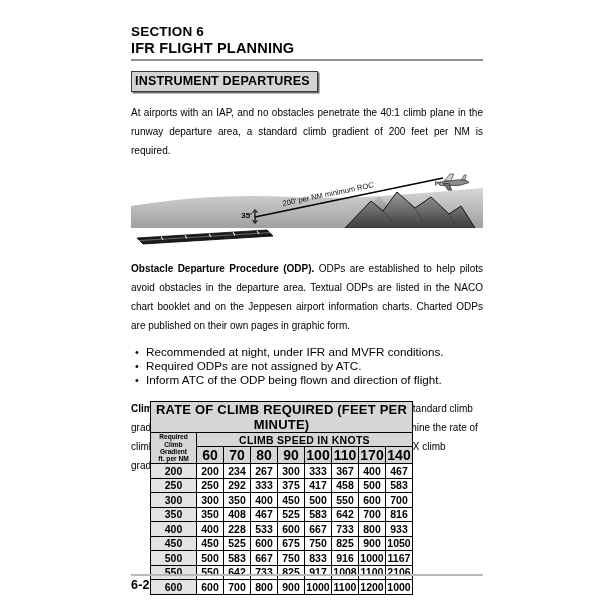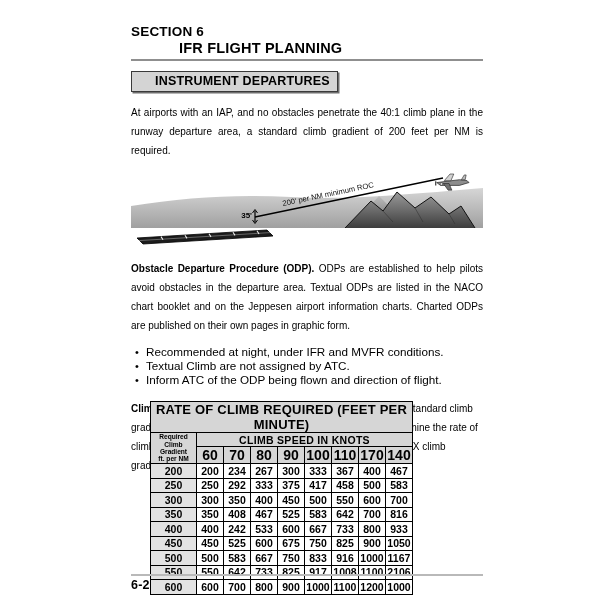--- a/index.html
+++ b/index.html
@@ -35,34 +35,33 @@
     font-weight: bold;
     letter-spacing: 0.2px;
     line-height: 15px;
   }
   .section-title {
     font-size: 14.5px;
     font-weight: bold;
     letter-spacing: 0.2px;
     line-height: 17px;
     margin-top: 1px;
-    margin-left: 48px;
   }
   .head-rule {
     margin-top: 2px;
     height: 2px;
     background: #8f8f8f;
     width: 352px;
   }
 
   
   .boxed-head {
     display: inline-block;
     margin-top: 10px;
-    padding: 2px 7px 3px 23px;
+    padding: 2px 7px 3px 3px;
     background: #d4d4d4;
     border: 1.5px solid #3a3a3a;
     box-shadow: 1.5px 1.5px 0 #6e6e6e;
     font-size: 12.5px;
     font-weight: bold;
     letter-spacing: 0.2px;
   }
 
   
   .para {
@@ -249,21 +248,21 @@
           <circle cx="11" cy="10.5" r="1.4" fill="#e9e9e9" stroke="#1a1a1a" stroke-width="0.5"></circle>
           <path d="M5,7.5 L5,12" stroke="#1a1a1a" stroke-width="1.1"></path>
         </g>
       </svg>
     </div>
 
     <p class="para"><b>Obstacle Departure Procedure (ODP).</b><span> ODPs are established to help pilots avoid obstacles in the departure area. Textual ODPs are listed in the NACO chart booklet and on the Jeppesen airport information charts. Charted ODPs are published on their own pages in graphic form.</span></p>
 
     <ul class="bullets">
       <li>Recommended at night, under IFR and MVFR conditions.</li>
-      <li>Textual Climb are not assigned by ATC.</li>
+      <li>Required ODPs are not assigned by ATC.</li>
       <li>Inform ATC of the ODP being flown and direction of flight.</li>
     </ul>
 
     <p class="para nofill"><b>Climb Gradients.</b><span> Some </span><b>ODPs</b><span> and </span><b>SIDs</b><span> require greater than standard climb gradients to specified altitudes. Use the following table to determine the rate of climb required depending on the ground speed. [(Groundspeed X climb gradient required) ÷ 60]</span></p>
 
   </div>
 
   <div class="table-wrap">
     <table class="roc">
       <colgroup>
@@ -342,21 +341,21 @@
           <td class="t-cell">467</td>
           <td class="t-cell">525</td>
           <td class="t-cell">583</td>
           <td class="t-cell">642</td>
           <td class="t-cell">700</td>
           <td class="t-cell">816</td>
         </tr>
         <tr>
           <td class="t-rowhead">400</td>
           <td class="t-cell">400</td>
-          <td class="t-cell">242</td>
+          <td class="t-cell">228</td>
           <td class="t-cell">533</td>
           <td class="t-cell">600</td>
           <td class="t-cell">667</td>
           <td class="t-cell">733</td>
           <td class="t-cell">800</td>
           <td class="t-cell">933</td>
         </tr>
         <tr>
           <td class="t-rowhead">450</td>
           <td class="t-cell">450</td>

